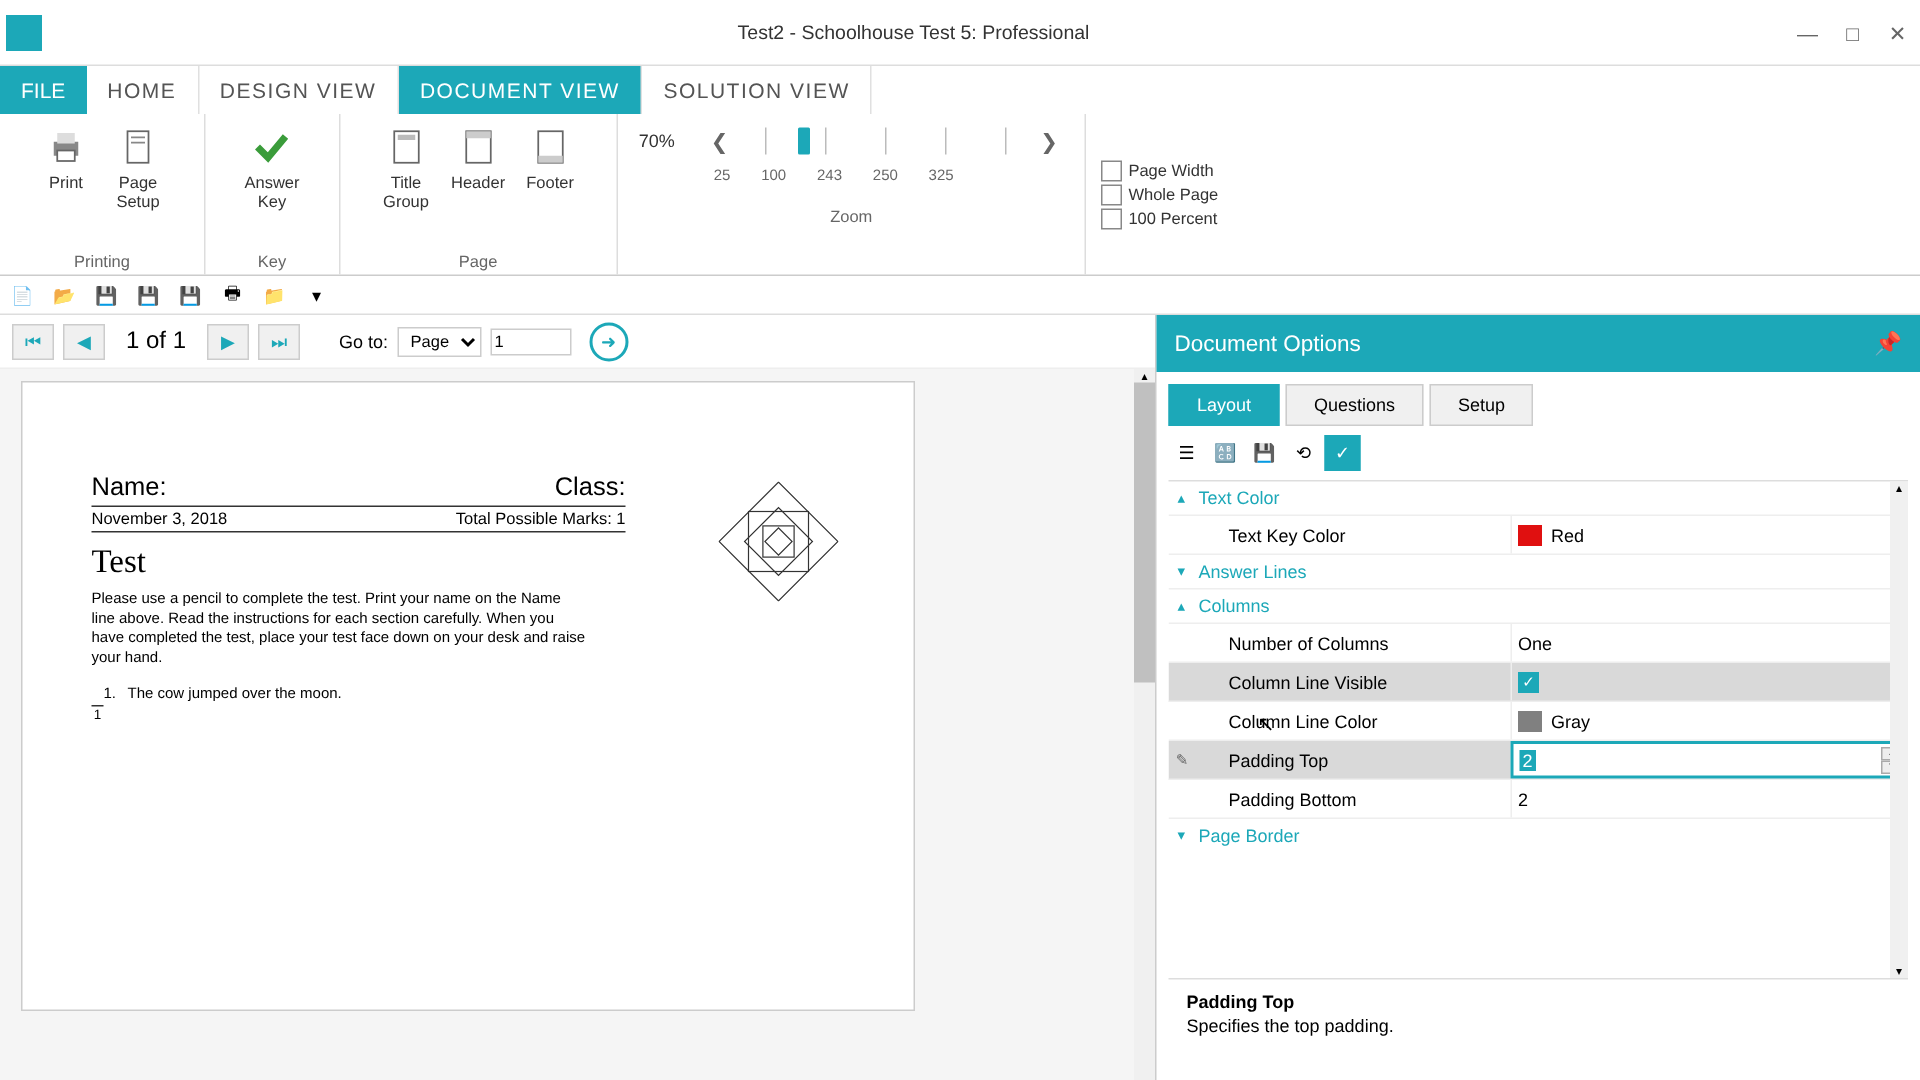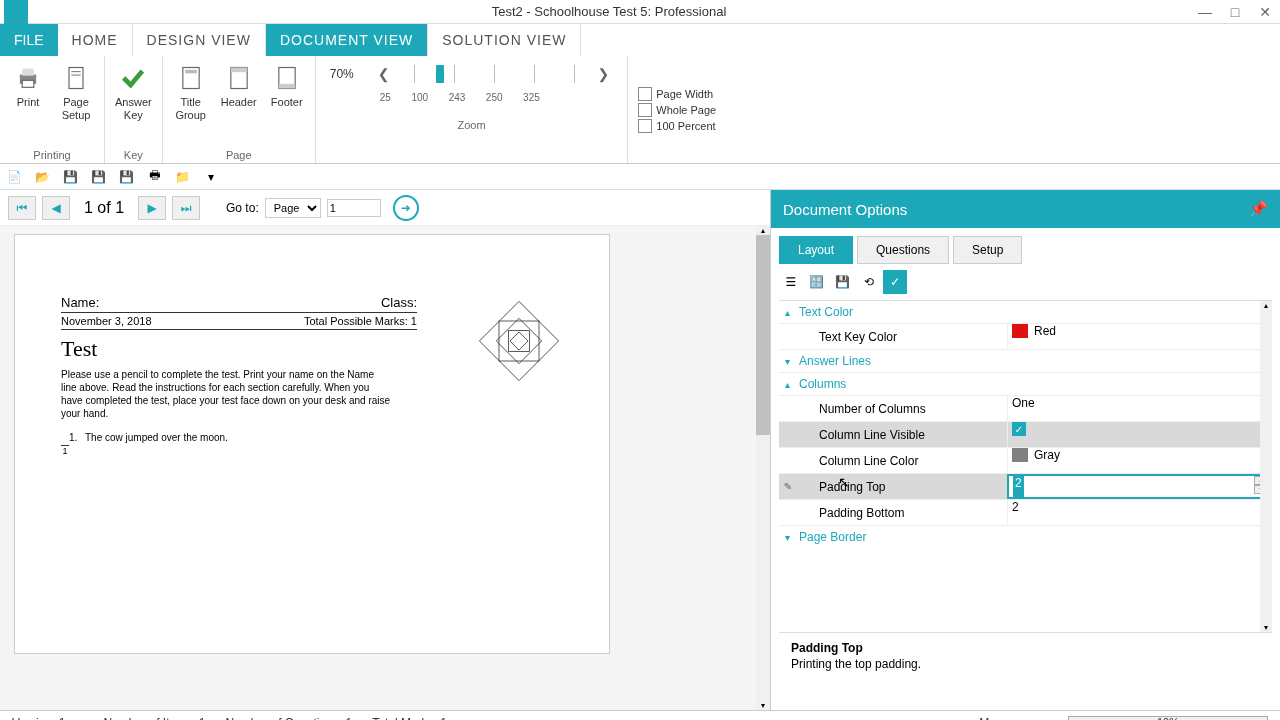--- a/index.html
+++ b/index.html
@@ -1,30 +1,30 @@
 <!DOCTYPE html>
 <html><head>
 <meta charset="utf-8">
 <style>
 * { margin: 0; padding: 0; box-sizing: border-box; font-family: 'Segoe UI', Tahoma, sans-serif; }
 body { background: #fff; width: 1280px; height: 720px; overflow: hidden; font-size: 12px; }
 
-.title-bar { height: 24px; background: #fff; display: flex; align-items: center; border-bottom: 1px solid #ddd; }
+.title-bar { height: 44px; background: #fff; display: flex; align-items: center; border-bottom: 1px solid #ddd; }
 .title-bar-icon { width: 24px; height: 24px; margin-left: 4px; background: #1ca8b8; }
 .title-text { flex: 1; text-align: center; color: #333; font-size: 13px; }
 .window-controls { display: flex; }
 .window-btn { width: 30px; height: 24px; display: flex; align-items: center; justify-content: center; cursor: pointer; color: #666; font-size: 14px; }
 
 .ribbon-tabs { height: 32px; display: flex; background: #fff; }
 .file-tab { background: #1ca8b8; color: #fff; padding: 0 14px; display: flex; align-items: center; font-size: 14px; cursor: pointer; }
 .ribbon-tab { padding: 0 14px; display: flex; align-items: center; color: #545454; font-size: 14px; letter-spacing: 1px; border-right: 1px solid #e0e0e0; cursor: pointer; }
 .ribbon-tab.active { background: #1ca8b8; color: #fff; }
 
 .ribbon-content { height: 108px; background: #fff; display: flex; border-bottom: 1px solid #ccc; }
-.ribbon-group { border-right: 1px solid #ddd; display: flex; flex-direction: column; padding: 4px 8px 2px; }
+.ribbon-group { border-right: 1px solid #ddd; display: flex; flex-direction: column; padding: 4px 24px 2px; }
 .ribbon-group-items { flex: 1; display: flex; align-items: flex-start; gap: 8px; }
 .ribbon-btn { display: flex; flex-direction: column; align-items: center; cursor: pointer; padding: 2px; min-width: 40px; }
 .ribbon-btn-icon { width: 32px; height: 32px; display: flex; align-items: center; justify-content: center; }
 .ribbon-btn-label { font-size: 11px; color: #333; text-align: center; line-height: 1.2; margin-top: 2px; }
 .ribbon-group-label { font-size: 11px; color: #666; text-align: center; padding-top: 2px; }
 
 .zoom-group { display: flex; flex-direction: column; padding: 6px 14px 2px; border-right: 1px solid #ddd; }
 .zoom-row { display: flex; align-items: center; gap: 20px; }
 .zoom-pct { font-size: 12px; color: #333; }
 .zoom-arrow { cursor: pointer; color: #666; padding: 0 4px; font-size: 14px; }
@@ -47,21 +47,21 @@
 .nav-page { margin: 0 8px; font-size: 16px; }
 .nav-goto { margin-left: 20px; font-size: 12px; }
 .nav-select { border: 1px solid #ccc; padding: 2px 4px; font-size: 11px; background: #fff; }
 .nav-spinner { border: 1px solid #ccc; width: 54px; padding: 2px; font-size: 11px; }
 .nav-circle { width: 26px; height: 26px; border: 2px solid #1ca8b8; border-radius: 50%; display: flex; align-items: center; justify-content: center; margin-left: 6px; color: #1ca8b8; cursor: pointer; }
 
 .doc-canvas { flex: 1; background: #f5f5f5; position: relative; overflow: hidden; }
 .doc-scroll { position: absolute; right: 0; top: 0; width: 14px; height: 100%; background: #f0f0f0; }
 .doc-scroll-thumb { width: 100%; background: #c0c0c0; }
 .doc-page { position: absolute; left: 14px; top: 8px; width: 596px; height: 420px; background: #fff; border: 1px solid #ccc; padding: 60px 46px; }
-.doc-header { display: flex; justify-content: space-between; font-size: 13px; border-bottom: 1px solid #333; padding-bottom: 2px; }
+.doc-header { display: flex; justify-content: space-between; font-size: 17px; border-bottom: 1px solid #333; padding-bottom: 2px; }
 .doc-header2 { display: flex; justify-content: space-between; font-size: 11px; border-bottom: 1px solid #333; padding-bottom: 2px; margin-top:2px; }
 .doc-title { font-size: 22px; font-family: Georgia, serif; margin-top: 6px; }
 .doc-intro { font-size: 10px; margin-top: 6px; line-height: 1.3; width: 330px; }
 .doc-q { font-size: 10px; margin-top: 12px; margin-left: 24px; }
 .doc-qnum { position: absolute; margin-left: -16px; }
 .doc-logo { position: absolute; right: 50px; top: 66px; width: 80px; height: 80px; }
 
 .options-panel { width: 510px; background: #fff; border-left: 1px solid #ccc; display: flex; flex-direction: column; }
 .options-header { height: 38px; background: #1ca8b8; color: #fff; display: flex; align-items: center; padding: 0 12px; font-size: 15px; justify-content: space-between; }
 .pin-icon { cursor: pointer; }
@@ -75,21 +75,21 @@
 .props-grid { flex: 1; overflow-y: auto; border-top: 1px solid #ddd; position: relative; margin: 0 8px; }
 .props-scroll { position: absolute; right: 0; top: 0; width: 12px; height: 100%; background: #f0f0f0; }
 .prop-section { display: flex; align-items: center; padding: 4px 6px; cursor: pointer; border-bottom: 1px solid #eee; }
 .prop-chev { width: 14px; color: #1ca8b8; font-size: 10px; }
 .prop-section-label { color: #1ca8b8; font-size: 12px; }
 .prop-row { display: flex; border-bottom: 1px solid #eee; align-items: center; height: 26px; }
 .prop-row.selected { background: #d9d9d9; }
 .prop-row.editing { background: #d9d9d9; }
 .prop-edit-icon { width: 18px; text-align: center; color: #666; font-size: 10px; }
 .prop-label { width: 210px; padding-left: 22px; font-size: 12px; }
-.prop-value { flex: 1; padding-left: 4px; font-size: 12px; display: flex; gap: 6px; border-left: 1px solid #eee; height: 100%; }
+.prop-value { flex: 1; padding-left: 4px; font-size: 12px; display: flex; align-items: center; gap: 6px; border-left: 1px solid #eee; height: 100%; }
 .prop-value.edit { border: 2px solid #1ca8b8; background: #fff; justify-content: space-between; }
 .color-swatch { width: 16px; height: 14px; }
 .prop-check { width: 14px; height: 14px; background: #1ca8b8; display: flex; align-items: center; justify-content: center; color: #fff; font-size: 10px; }
 .spinner-btns { display: flex; flex-direction: column; margin-right: 2px; }
 .spinner-btn { width: 14px; height: 9px; background: #eee; border: 1px solid #aaa; font-size: 6px; text-align: center; line-height: 7px; cursor: pointer; }
 
 .desc-panel { padding: 8px 12px; border-top: 1px solid #ddd; height: 78px; margin: 0 8px; }
 .desc-title { font-weight: bold; font-size: 12px; }
 .desc-text { font-size: 12px; margin-top: 2px; }
 
@@ -369,21 +369,21 @@
           <span class="prop-chev">▾</span>
           <span class="prop-section-label">Page Border</span>
         </div>
       <div class="props-scroll">
           <div style="font-size:8px;text-align:center">▴</div>
           <div style="position:absolute;bottom:0;font-size:8px;width:100%;text-align:center">▾</div>
         </div>
     </div>
     <div class="desc-panel">
       <div class="desc-title">Padding Top</div>
-      <div class="desc-text">Printing the top padding.</div>
+      <div class="desc-text">Specifies the top padding.</div>
     </div>
   </div>
 </div>
 
 <div class="status-bar">
   <span class="status-item"><span>Version: 1</span><span class="ver-arrows">
         <span>▴</span>
         <span>▾</span>
       </span></span>
   <span class="status-item">Number of Items: 1</span>

